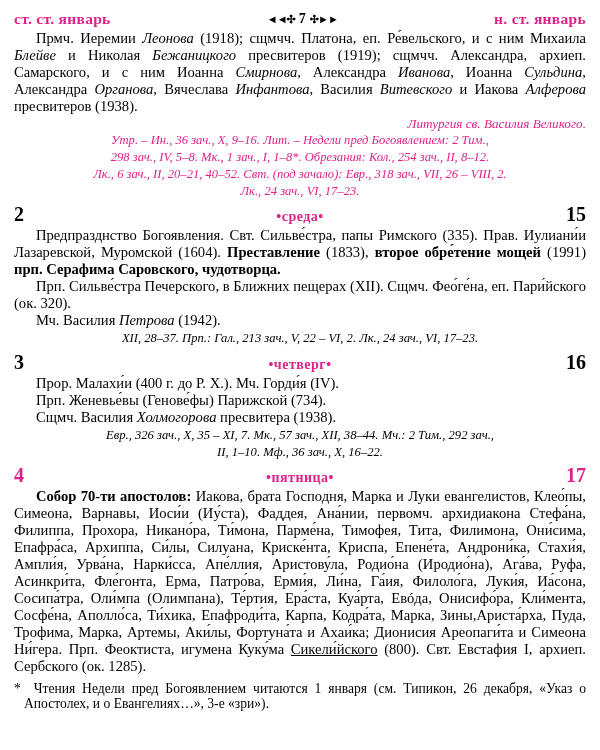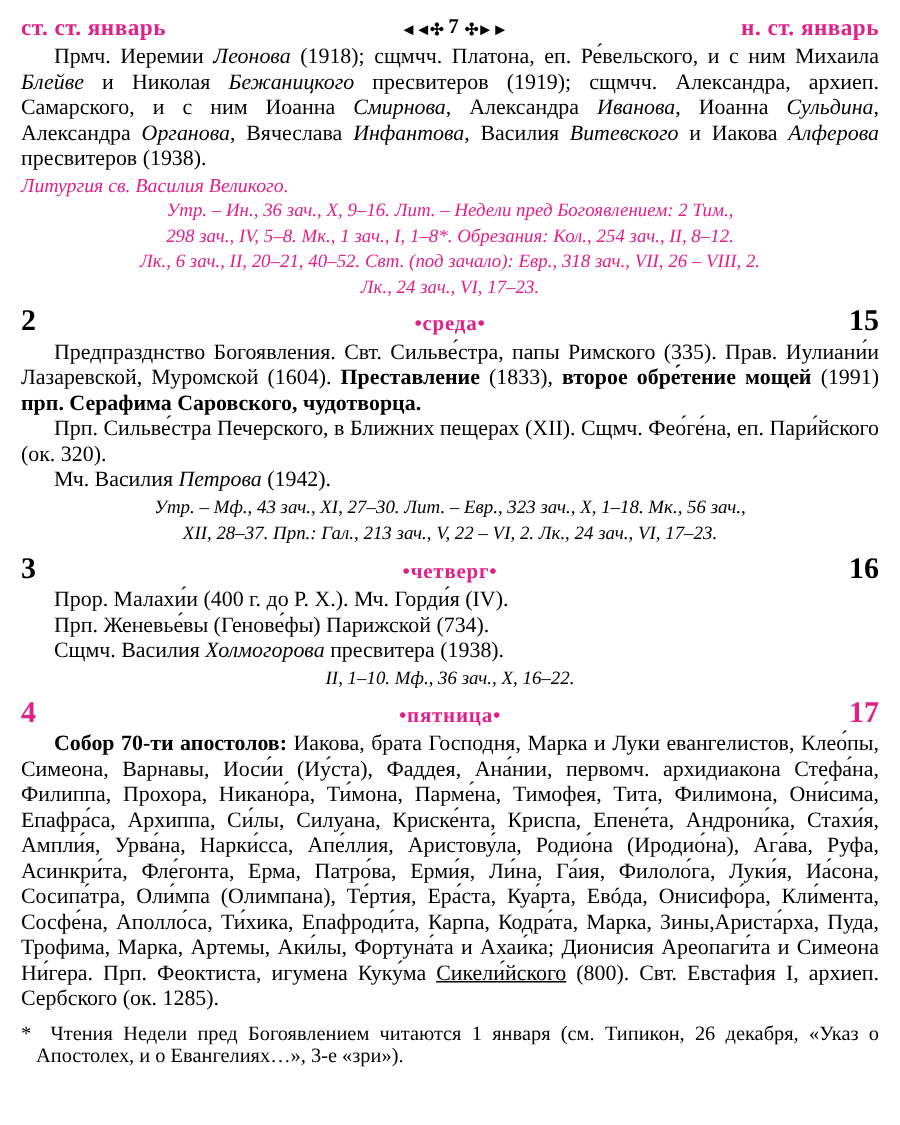--- a/index.html
+++ b/index.html
@@ -57,21 +57,21 @@
     text-align: justify;
   }
   .it { font-style: italic; }
   .bd { font-weight: bold; }
   .pink { color: #e0218a; }
   .lit {
     color: #e0218a;
     font-style: italic;
     font-size: 13.2px;
     line-height: 1.17;
-    text-align: left;
+    text-align: right;
     text-indent: 0;
     margin: 1px 0 0 0;
   }
   .readings {
     font-style: italic;
     font-size: 12.6px;
     line-height: 1.18;
     text-align: center;
     text-indent: 0;
     margin: 2px 0 2px 0;
@@ -151,35 +151,35 @@
     <div class="daynum">2</div>
     <div class="dayname">•среда•</div>
     <div class="daynum-r">15</div>
   </div>
 
   <p><span>Предпразднство Богоявления. Свт. Сильве́стра, папы Римского (335). Прав. Иулиани́и Лазаревской, Муромской (1604). </span><span class="bd">Преставление</span><span> (1833), </span><span class="bd">второе обре́тение мощей</span><span> (1991) </span><span class="bd">прп. Серафима Саровского, чудотворца.</span></p>
   <p>Прп. Сильве́стра Печерского, в Ближних пещерах (XII). Сщмч. Фео́ге́на, еп. Пари́йского (ок. 320).</p>
   <p><span>Мч. Василия </span><span class="it">Петрова</span><span> (1942).</span></p>
 
   <div>
-    <p class="readings">Утр. – Мф., 43 зач., XI, 27–30. Лит. – Евр., 323 зач., X, 1–18. Мк., 56 зач.,</p>
     <p class="readings">XII, 28–37. Прп.: Гал., 213 зач., V, 22 – VI, 2. Лк., 24 зач., VI, 17–23.</p>
   </div>
 
   <div class="dayline">
     <div class="daynum">3</div>
     <div class="dayname">•четверг•</div>
     <div class="daynum-r">16</div>
   </div>
 
   <p>Прор. Малахи́и (400 г. до Р. Х.). Мч. Горди́я (IV).</p>
   <p>Прп. Женевье́вы (Генове́фы) Парижской (734).</p>
   <p><span>Сщмч. Василия </span><span class="it">Холмогорова</span><span> пресвитера (1938).</span></p>
 
   <div>
+    <p class="readings">Евр., 326 зач., X, 35 – XI, 7. Мк., 57 зач., XII, 38–44. Мч.: 2 Тим., 292 зач.,</p>
     <p class="readings">II, 1–10. Мф., 36 зач., X, 16–22.</p>
   </div>
 
   <div class="dayline">
     <div class="daynum pink">4</div>
     <div class="dayname">•пятница•</div>
     <div class="daynum-r pink">17</div>
   </div>
 
   <p><span class="bd">Собор 70-ти апостолов:</span><span> Иакова, брата Господня, Марка и Луки евангелистов, Клео́пы, Симеона, Варнавы, Иоси́и (Иу́ста), Фаддея, Ана́нии, первомч. архидиакона Стефа́на, Филиппа, Прохора, Никано́ра, Ти́мона, Парме́на, Тимофея, Тита, Филимона, Они́сима, Епафра́са, Архиппа, Си́лы, Силуана, Криске́нта, Криспа, Епене́та, Андрони́ка, Стахи́я, Ампли́я, Урва́на, Нарки́сса, Апе́ллия, Аристову́ла, Родио́на (Иродио́на), Ага́ва, Руфа, Асинкри́та, Фле́гонта, Ерма, Патро́ва, Ерми́я, Ли́на, Га́ия, Филоло́га, Луки́я, Иа́сона, Сосипа́тра, Оли́мпа (Олимпана), Те́ртия, Ера́ста, Куа́рта, Евóда, Онисифо́ра, Кли́мента, Сосфе́на, Аполло́са, Ти́хика, Епафроди́та, Карпа, Кодра́та, Марка, Зины,Ариста́рха, Пуда, Трофима, Марка, Артемы, Аки́лы, Фортуна́та и Ахаи́ка; Дионисия Ареопаги́та и Симеона Ни́гера. Прп. Феоктиста, игумена Куку́ма </span><span class="u">Сикели́йского</span><span> (800). Свт. Евстафия I, архиеп. Сербского (ок. 1285).</span></p>

